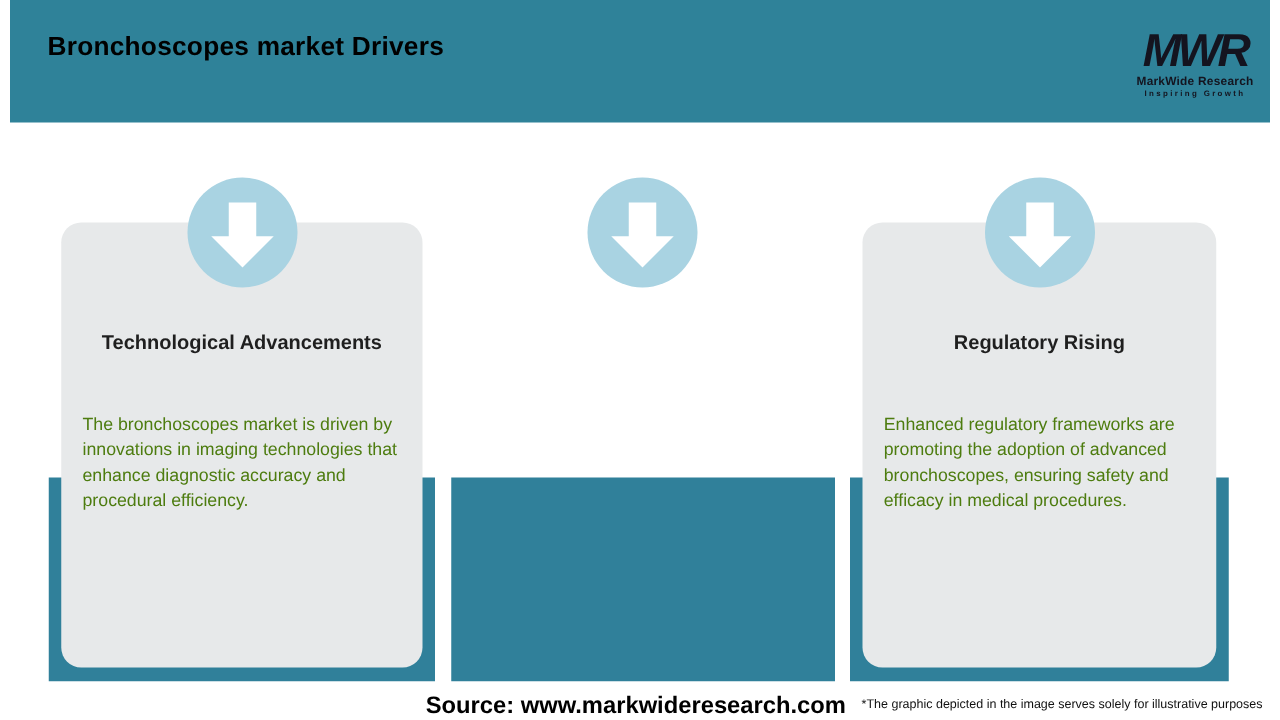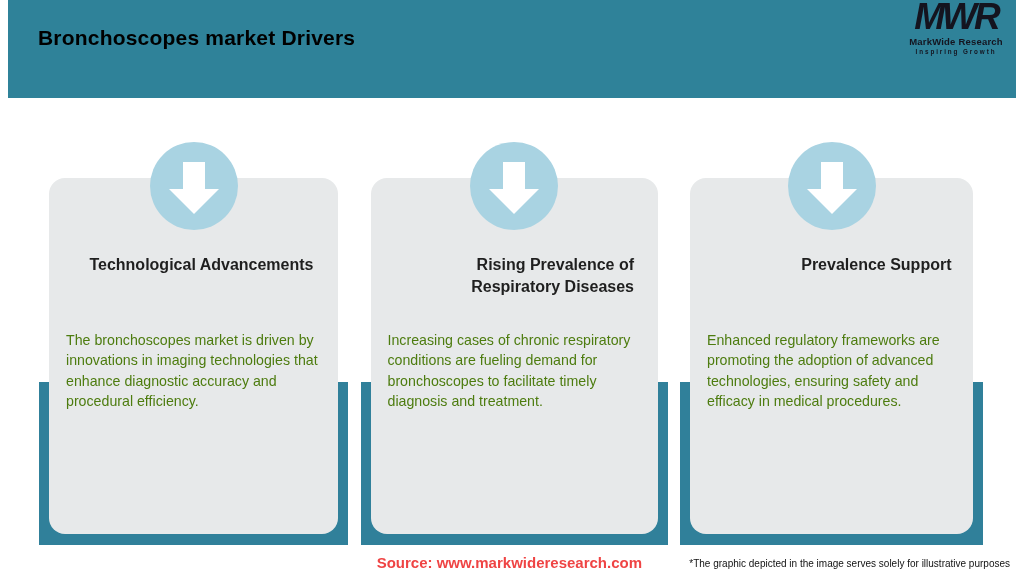--- a/index.html
+++ b/index.html
@@ -21,21 +21,21 @@
   .page-title {
     position: absolute;
     left: 30px; top: 26px;
     color: #000000;
     font-size: 21px;
     font-weight: bold;
     letter-spacing: 0.2px;
   }
   .logo {
     position: absolute;
-    top: 0; right: 8px; width: 104px;
+    top: 24px; right: 8px; width: 104px;
     text-align: center;
     color: #14141F;
     line-height: 1;
   }
   .logo-acronym {
     font-size: 37px;
     font-weight: 800;
     font-style: italic;
     letter-spacing: -3px;
     line-height: 0.9;
@@ -85,45 +85,45 @@
     border-radius: 50%;
     background: #A9D3E2;
     z-index: 2;
     display: flex; align-items: center; justify-content: center;
   }
   .circle svg { display: block; margin-top: 4px; }
 
   .card-title {
     position: absolute;
     top: 72px; left: 0; right: 0;
-    margin: 4px auto;
+    margin: 14px auto;
     max-width: 240px;
-    text-align: right;
+    text-align: center;
     font-size: 16px;
     font-weight: bold;
     color: #1F1F1F;
     line-height: 1.4;
   }
   .card-desc {
     position: absolute;
     top: 152px; left: 17px; right: 12px;
     font-size: 14.2px;
     color: #4d7c0f;
     line-height: 1.44;
     text-align: left;
   }
 
   
   .source-text {
     position: absolute;
     top: 554px; left: 50%;
     transform: translateX(-51%);
-    font-size: 15px;
+    font-size: 19px;
     font-weight: bold;
-    color: #ef4444;
+    color: #000000;
     white-space: nowrap;
   }
   .disclaimer-text {
     position: absolute;
     top: 558px; right: 14px;
     font-size: 10px;
     color: #111111;
     white-space: nowrap;
   }
 </style>
@@ -150,37 +150,33 @@
     <div class="circle">
       <svg width="58" height="64" viewBox="0 0 58 64">
         <rect x="18" y="6" width="22" height="28" fill="#ffffff"></rect>
         <polygon points="4,33 54,33 29,58" fill="#ffffff"></polygon>
       </svg>
     </div>
   </div>
 
   <div class="column c2">
     <div class="frame"></div>
-    <div class="card">
-      <div class="card-title">Rising Prevalence of Respiratory Diseases</div>
-      <div class="card-desc">Increasing cases of chronic respiratory conditions are fueling demand for bronchoscopes to facilitate timely diagnosis and treatment.</div>
-    </div>
     <div class="circle">
       <svg width="58" height="64" viewBox="0 0 58 64">
         <rect x="18" y="6" width="22" height="28" fill="#ffffff"></rect>
         <polygon points="4,33 54,33 29,58" fill="#ffffff"></polygon>
       </svg>
     </div>
   </div>
 
   <div class="column c3">
     <div class="frame"></div>
     <div class="card">
-      <div class="card-title">Prevalence Support</div>
-      <div class="card-desc">Enhanced regulatory frameworks are promoting the adoption of advanced technologies, ensuring safety and efficacy in medical procedures.</div>
+      <div class="card-title">Regulatory Rising</div>
+      <div class="card-desc">Enhanced regulatory frameworks are promoting the adoption of advanced bronchoscopes, ensuring safety and efficacy in medical procedures.</div>
     </div>
     <div class="circle">
       <svg width="58" height="64" viewBox="0 0 58 64">
         <rect x="18" y="6" width="22" height="28" fill="#ffffff"></rect>
         <polygon points="4,33 54,33 29,58" fill="#ffffff"></polygon>
       </svg>
     </div>
   </div>
 
 </div>

